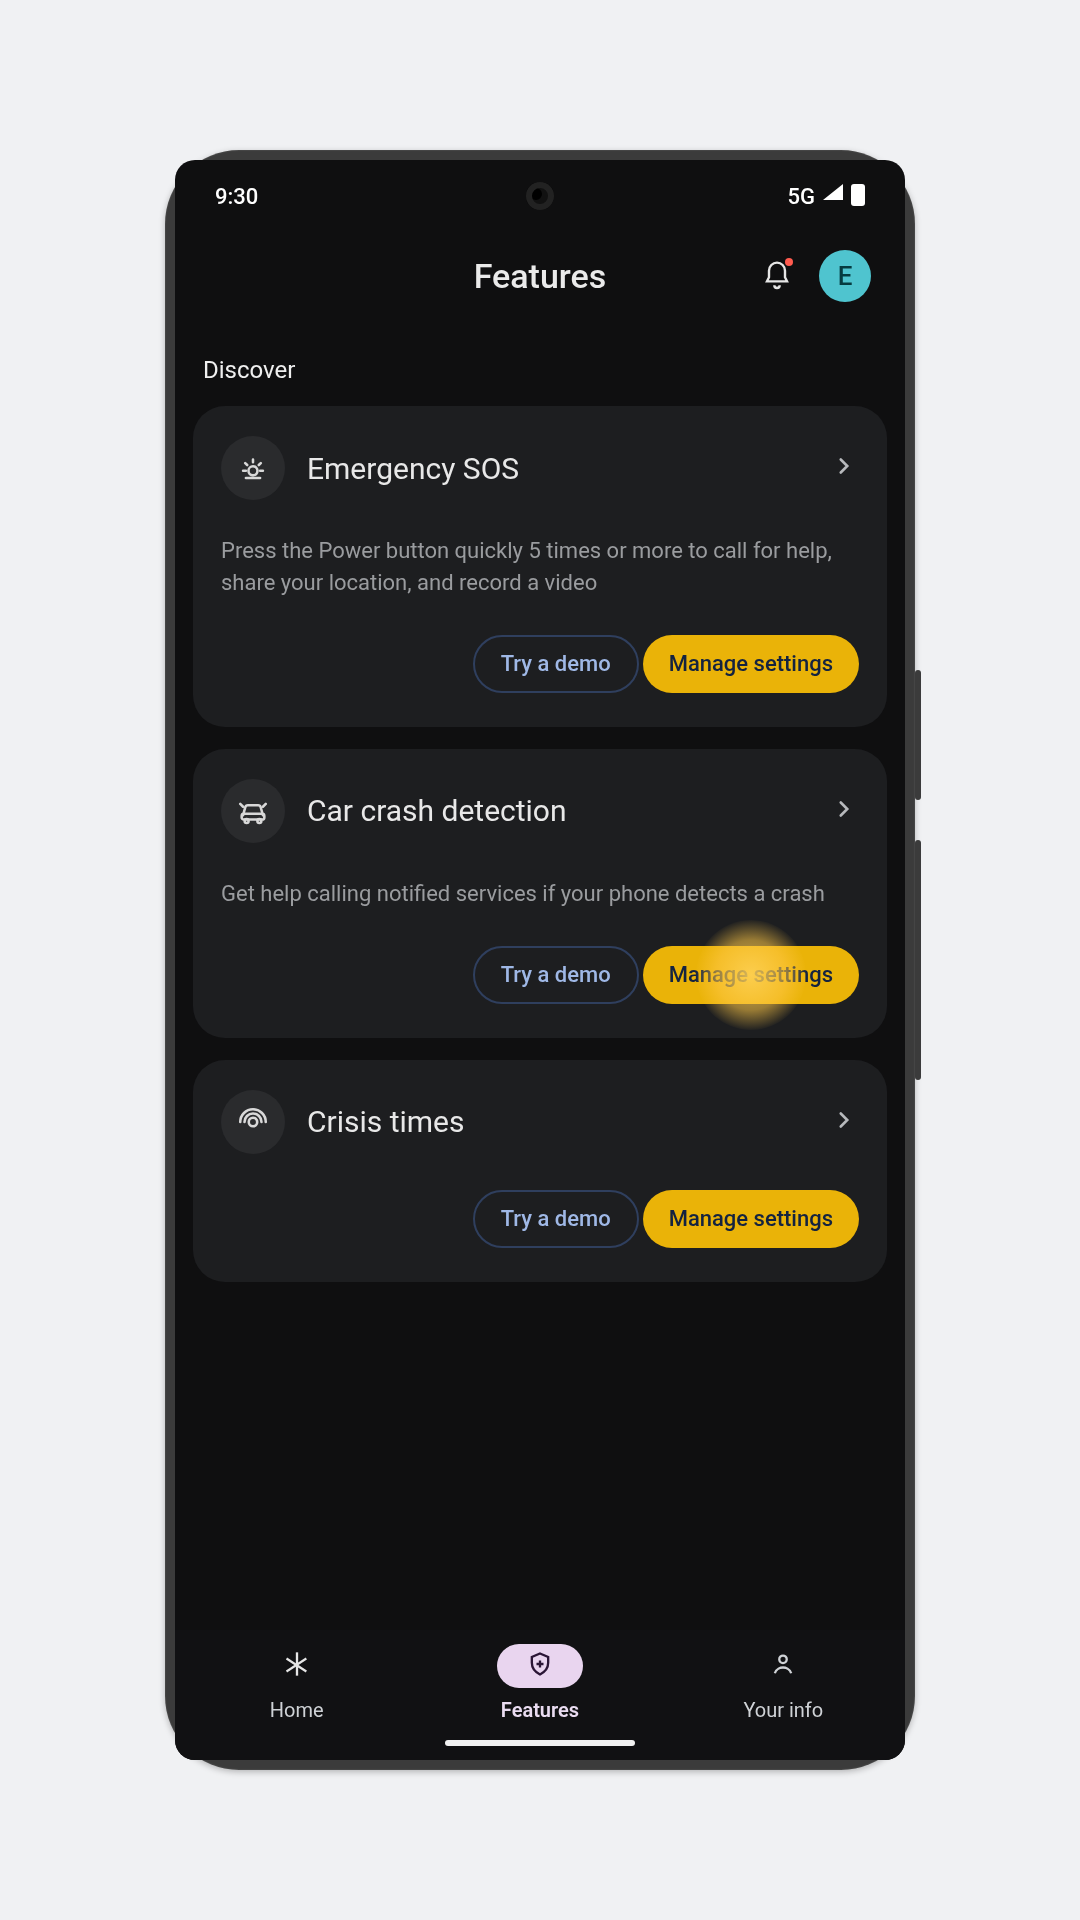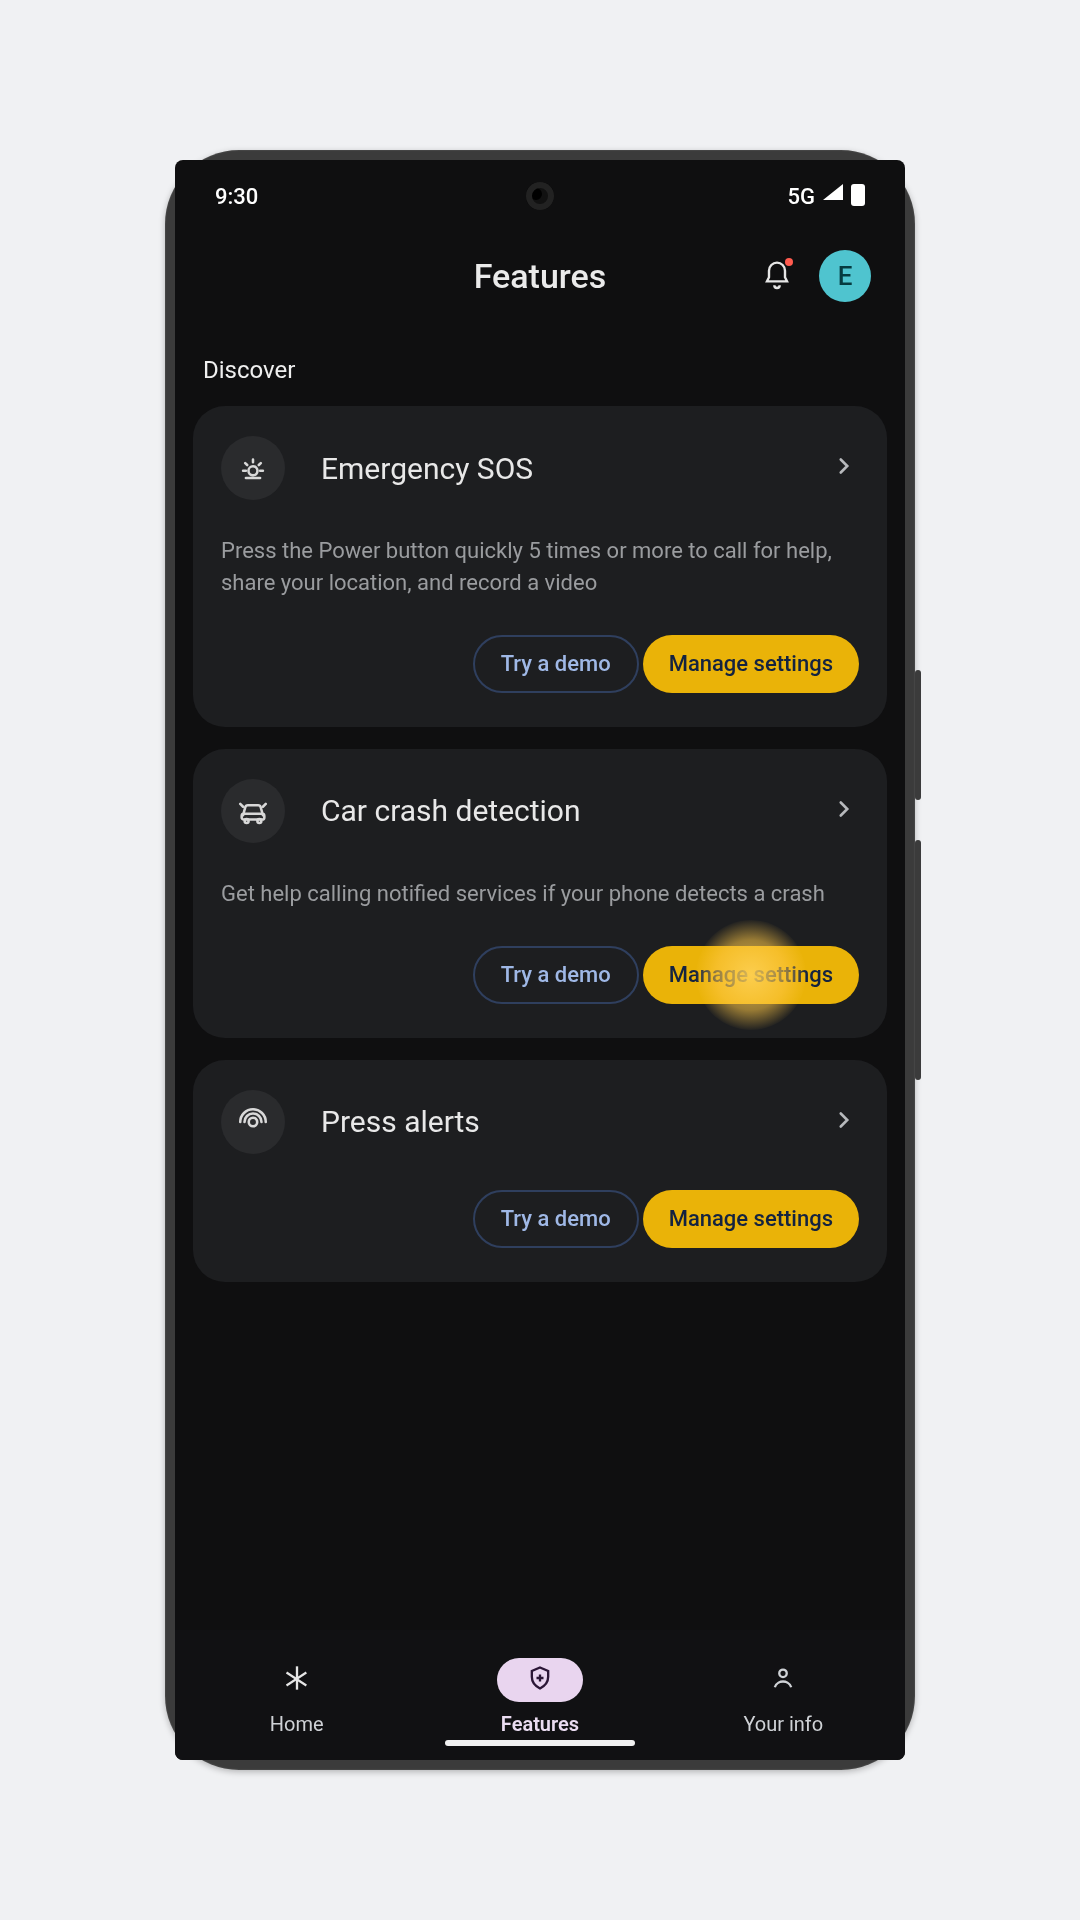--- a/index.html
+++ b/index.html
@@ -26,21 +26,21 @@
     right: -6px;
     width: 6px;
     background: #3b3b3b;
     border-radius: 3px;
   }
   .side-btn.a { top: 520px; height: 130px; }
   .side-btn.b { top: 690px; height: 240px; }
   .screen {
     width: 100%; height: 100%;
     background: #0f0f10;
-    border-radius: 8px;
+    border-radius: 20px;
     overflow: hidden;
     position: relative;
     display: flex; flex-direction: column;
     color: #e6e6e6;
   }
   .camera-cut {
     position: absolute;
     top: 22px; left: 50%;
     width: 28px; height: 28px;
     transform: translateX(-50%);
@@ -100,21 +100,21 @@
     font-size:24px; font-weight:400; color:#efefef;
     padding: 26px 10px 22px 10px;
   }
   .card {
     background:#1d1e20;
     border-radius:32px;
     padding: 30px 28px 34px 28px;
     margin-bottom: 22px;
   }
   .card-hdr {
-    display:flex; align-items:center; gap:36px;
+    display:flex; align-items:center; gap:22px;
   }
   .icon-bubble {
     width:64px;height:64px;border-radius:50%;
     background:#2a2b2d;
     display:flex;align-items:center;justify-content:center;
     flex:0 0 64px;
   }
   .icon-bubble svg { width:34px; height:34px; }
   .card-title {
     flex:1 1 auto;
@@ -152,21 +152,21 @@
     position:absolute;
     width:110px;height:110px;border-radius:50%;
     left:50%; top:50%; transform:translate(-50%,-50%);
     background: radial-gradient(circle, rgba(255,210,90,.85) 0%, rgba(255,200,70,.55) 45%, rgba(255,190,60,0) 72%);
     pointer-events:none;
   }
   
   .bottomnav {
     height:130px;
     background:#111113;
-    display:flex; align-items:flex-end; justify-content:space-around;
+    display:flex; align-items:center; justify-content:space-around;
     padding-bottom:24px;
   }
   .nav-item {
     display:flex; flex-direction:column; align-items:center; gap:10px;
     color:#cfd2d6; font-size:20px;
   }
   .nav-item .pill {
     width:86px;height:44px;border-radius:22px;
     display:flex;align-items:center;justify-content:center;
   }
@@ -277,21 +277,21 @@
 
         <div class="card">
           <div class="card-hdr">
             <div class="icon-bubble">
               <svg viewBox="0 0 24 24" fill="none" stroke="#d8d8d8" stroke-width="1.8" stroke-linecap="round">
                 <circle cx="12" cy="12" r="3"></circle>
                 <path d="M12 3a9 9 0 0 1 9 9M12 3a9 9 0 0 0-9 9"></path>
                 <path d="M12 6a6 6 0 0 1 6 6M12 6a6 6 0 0 0-6 6"></path>
               </svg>
             </div>
-            <div class="card-title">Press alerts</div>
+            <div class="card-title">Crisis times</div>
             <div class="chev">
               <svg viewBox="0 0 24 24" fill="none" stroke="#b7b9bc" stroke-width="2.4" stroke-linecap="round">
                   <path d="M9 6l6 6-6 6"></path>
                 </svg>
             </div>
           </div>
           <div class="card-actions">
             <div class="btn outline">
               <span>Try a demo</span>
             </div>

